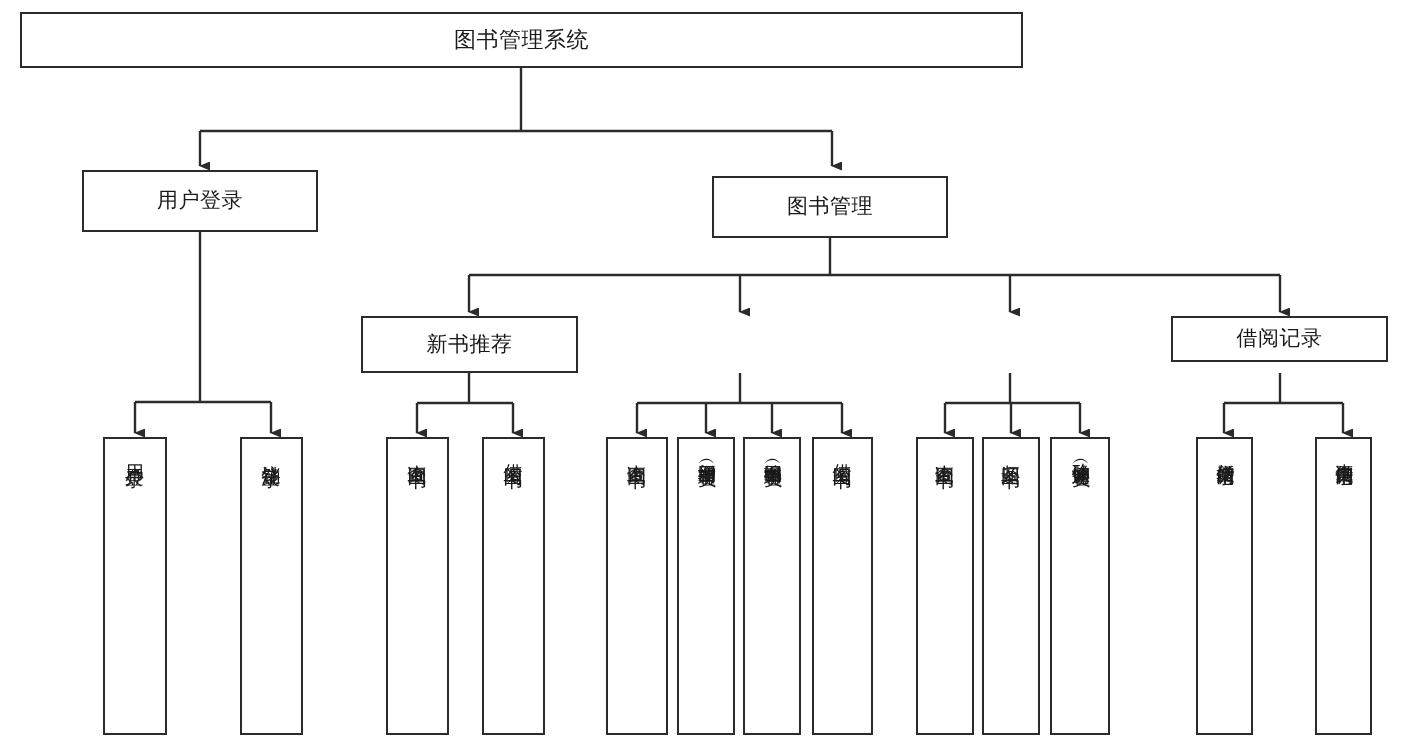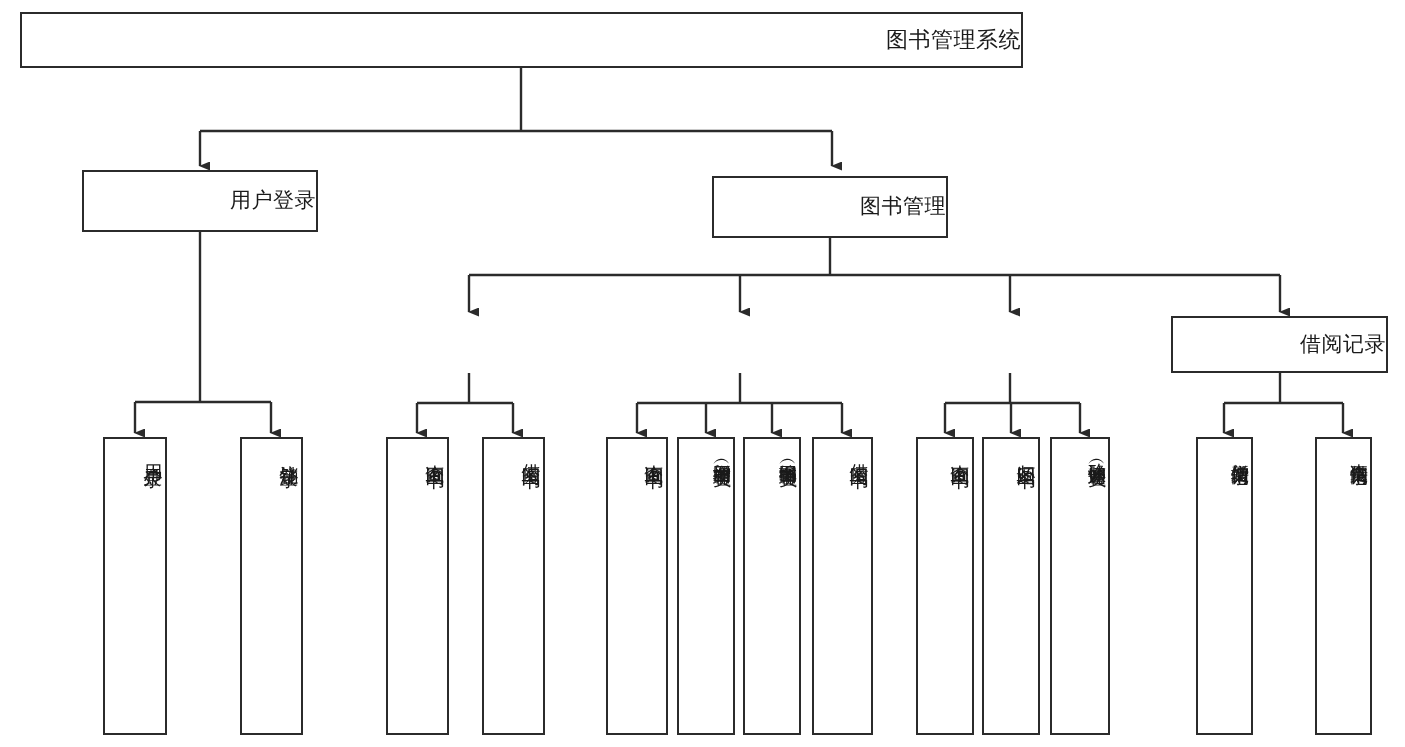--- a/index.html
+++ b/index.html
@@ -23,22 +23,23 @@
     height: 747px;
     pointer-events: none;
   }
   .node {
     position: absolute;
     box-sizing: border-box;
     background: #ffffff;
     border: 2px solid #2b2b2b;
     display: flex;
     align-items: center;
-    justify-content: flex-end;
+    justify-content: center;
     color: #1a1a1a;
+    font-family: Liberation Serif, serif;
   }
   .node .label {
     display: block;
     text-align: center;
     letter-spacing: 0.5px;
   }
   
   .node.h .label {
     font-size: 21px;
     line-height: 1.1;
@@ -132,21 +133,24 @@
     <span class="label">图书管理系统</span>
   </div>
 
   <div class="node h" style="left:82px; top:170px; width:236px; height:62px;">
     <span class="label">用户登录</span>
   </div>
   <div class="node h" style="left:712px; top:176px; width:236px; height:62px;">
     <span class="label">图书管理</span>
   </div>
 
-  <div class="node h" style="left:1171px; top:316px; width:217px; height:57px;">
+  <div class="node h" style="left:361px; top:316px; width:217px; height:57px;">
+    <span class="label">新书推荐</span>
+  </div>
+  <div class="node h" style="left:1171px; top:316px; width:217px; height:46px;">
     <span class="label">借阅记录</span>
   </div>
 
   <div class="node v" style="left:103px; top:437px; width:64px; height:298px;">
     <span class="label">用户登录</span>
   </div>
   <div class="node v" style="left:240px; top:437px; width:63px; height:298px;">
     <span class="label">注销登录</span>
   </div>
 

